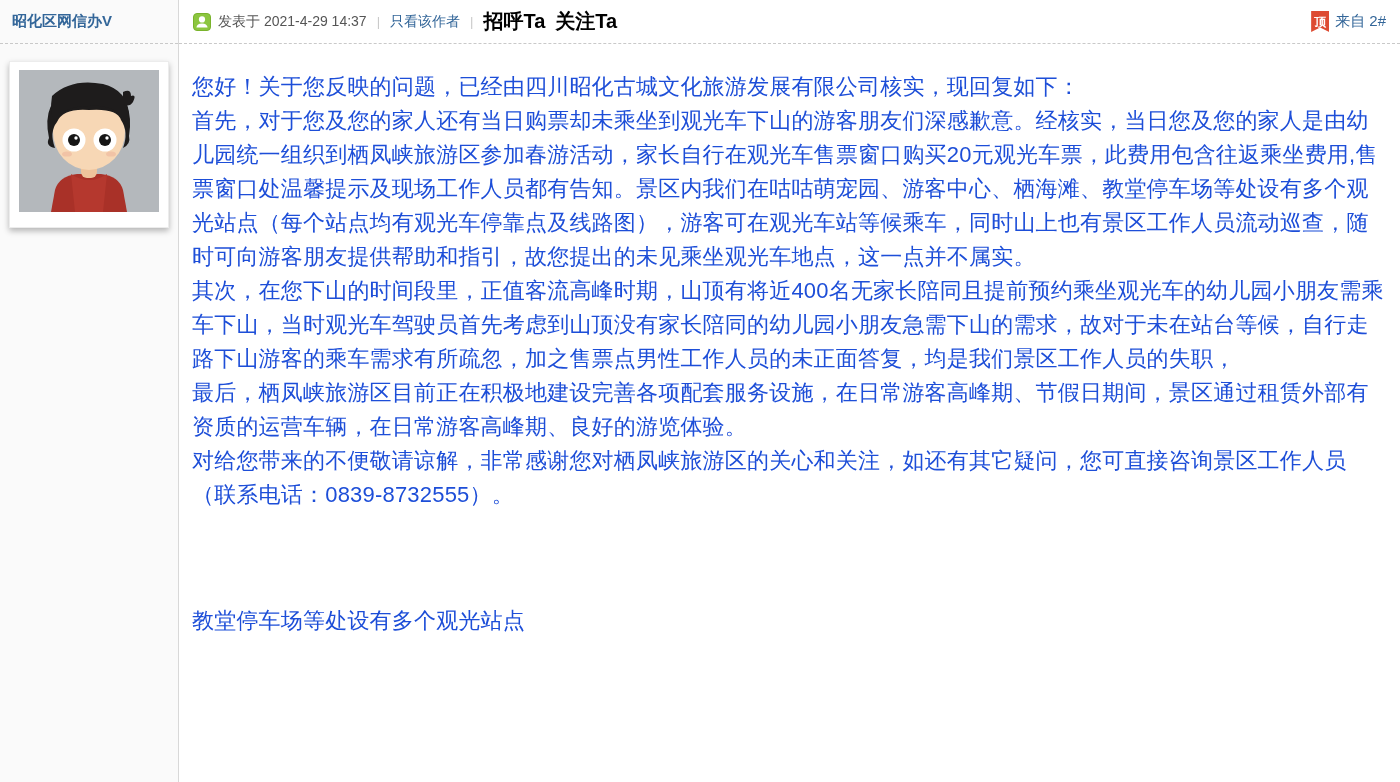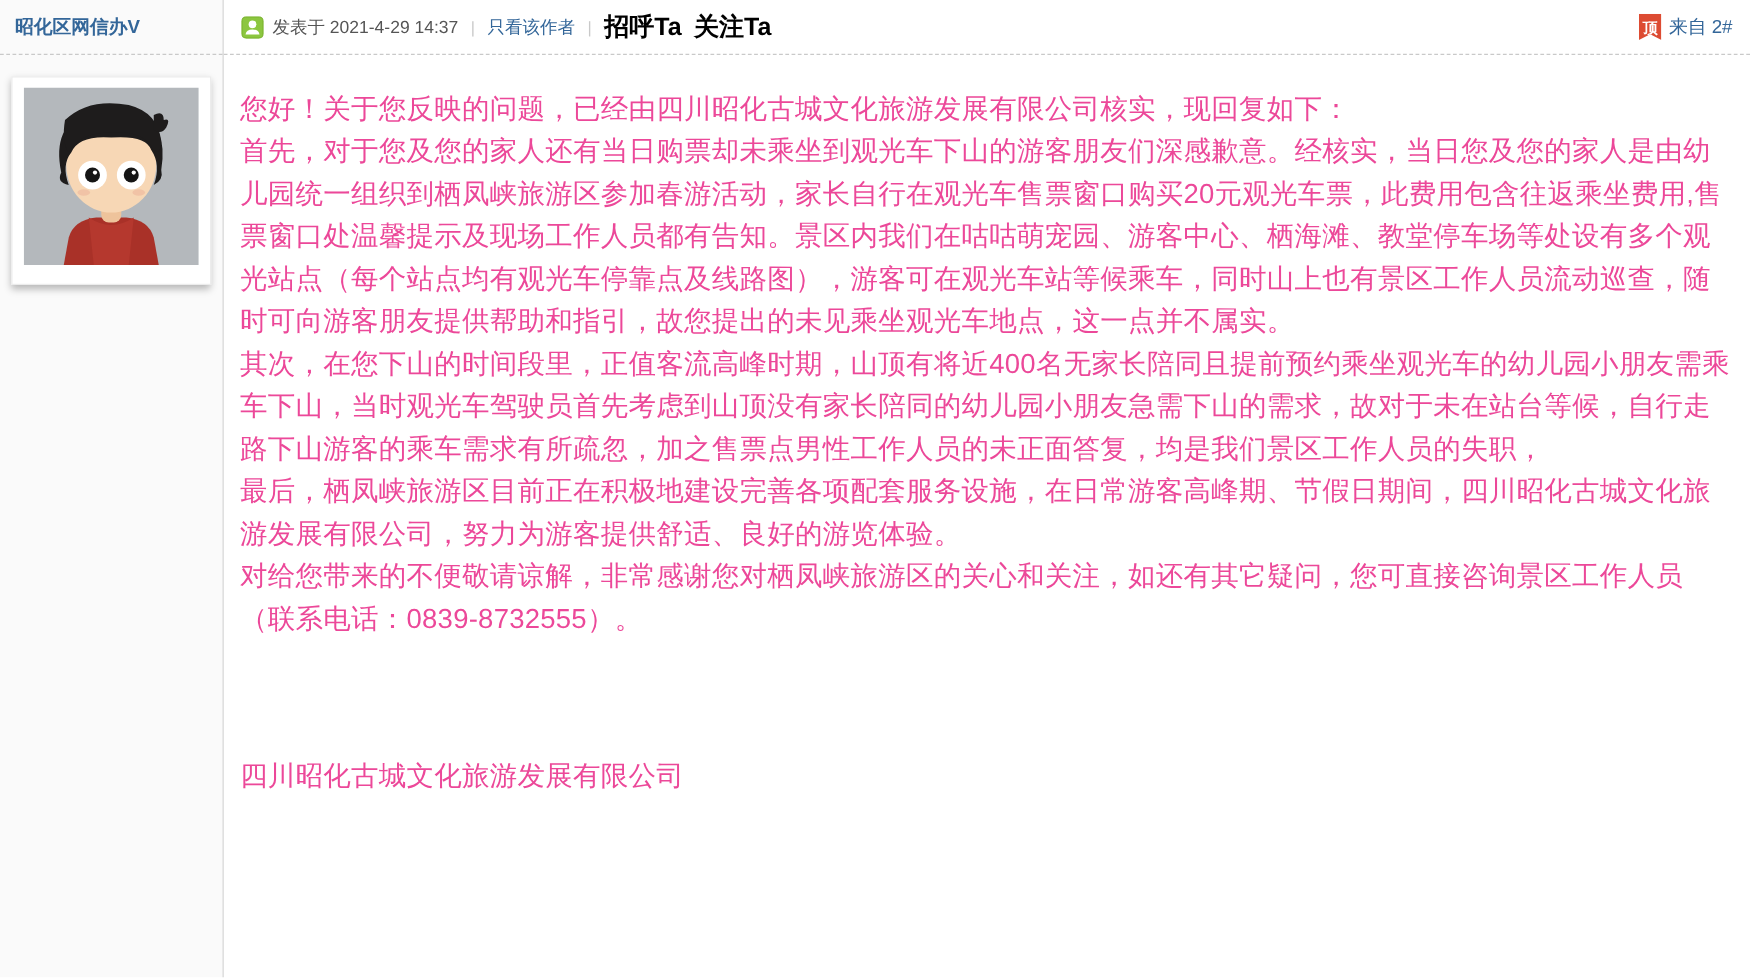--- a/index.html
+++ b/index.html
@@ -64,21 +64,21 @@
     display: inline-flex; align-items: flex-start; justify-content: center;
     padding-top: 3px;
     clip-path: polygon(0 0, 100% 0, 100% 100%, 50% 78%, 0 100%);
     margin-right: 6px;
   }
   .from-link { color: #336699; font-size: 15px; text-decoration: none; cursor: pointer; }
 
   
   .post-body {
     padding: 26px 10px 0 13px;
-    font-size: 22px; line-height: 34px; color: #ec4899;
+    font-size: 22px; line-height: 34px; color: #1d4ed8;
     letter-spacing: 0.2px;
   }
   .post-body p { margin: 0; }
   .spacer { height: 92px; }
 
   
 </style>
 </head>
 <body>
 
@@ -136,20 +136,20 @@
       <span class="from-group">
         <span class="pin-icon">顶</span>
         <a class="from-link">来自 2#</a>
       </span>
     </div>
 
     <div class="post-body">
       <p>您好！关于您反映的问题，已经由四川昭化古城文化旅游发展有限公司核实，现回复如下：</p>
       <p>首先，对于您及您的家人还有当日购票却未乘坐到观光车下山的游客朋友们深感歉意。经核实，当日您及您的家人是由幼儿园统一组织到栖凤峡旅游区参加春游活动，家长自行在观光车售票窗口购买20元观光车票，此费用包含往返乘坐费用,售票窗口处温馨提示及现场工作人员都有告知。景区内我们在咕咕萌宠园、游客中心、栖海滩、教堂停车场等处设有多个观光站点（每个站点均有观光车停靠点及线路图），游客可在观光车站等候乘车，同时山上也有景区工作人员流动巡查，随时可向游客朋友提供帮助和指引，故您提出的未见乘坐观光车地点，这一点并不属实。</p>
       <p>其次，在您下山的时间段里，正值客流高峰时期，山顶有将近400名无家长陪同且提前预约乘坐观光车的幼儿园小朋友需乘车下山，当时观光车驾驶员首先考虑到山顶没有家长陪同的幼儿园小朋友急需下山的需求，故对于未在站台等候，自行走路下山游客的乘车需求有所疏忽，加之售票点男性工作人员的未正面答复，均是我们景区工作人员的失职，</p>
-      <p>最后，栖凤峡旅游区目前正在积极地建设完善各项配套服务设施，在日常游客高峰期、节假日期间，四川昭化古城文化旅游发展有限公司，努力为游客提供舒适、良好的游览体验。</p>
+      <p>最后，栖凤峡旅游区目前正在积极地建设完善各项配套服务设施，在日常游客高峰期、节假日期间，景区通过租赁外部有资质的运营车辆，在日常游客高峰期、良好的游览体验。</p>
       <p>对给您带来的不便敬请谅解，非常感谢您对栖凤峡旅游区的关心和关注，如还有其它疑问，您可直接咨询景区工作人员（联系电话：0839-8732555）。</p>
       <div class="spacer"></div>
-      <p>四川昭化古城文化旅游发展有限公司</p>
+      <p>教堂停车场等处设有多个观光站点</p>
     </div>
 
   </main>
 </div>
 
 </body></html>

